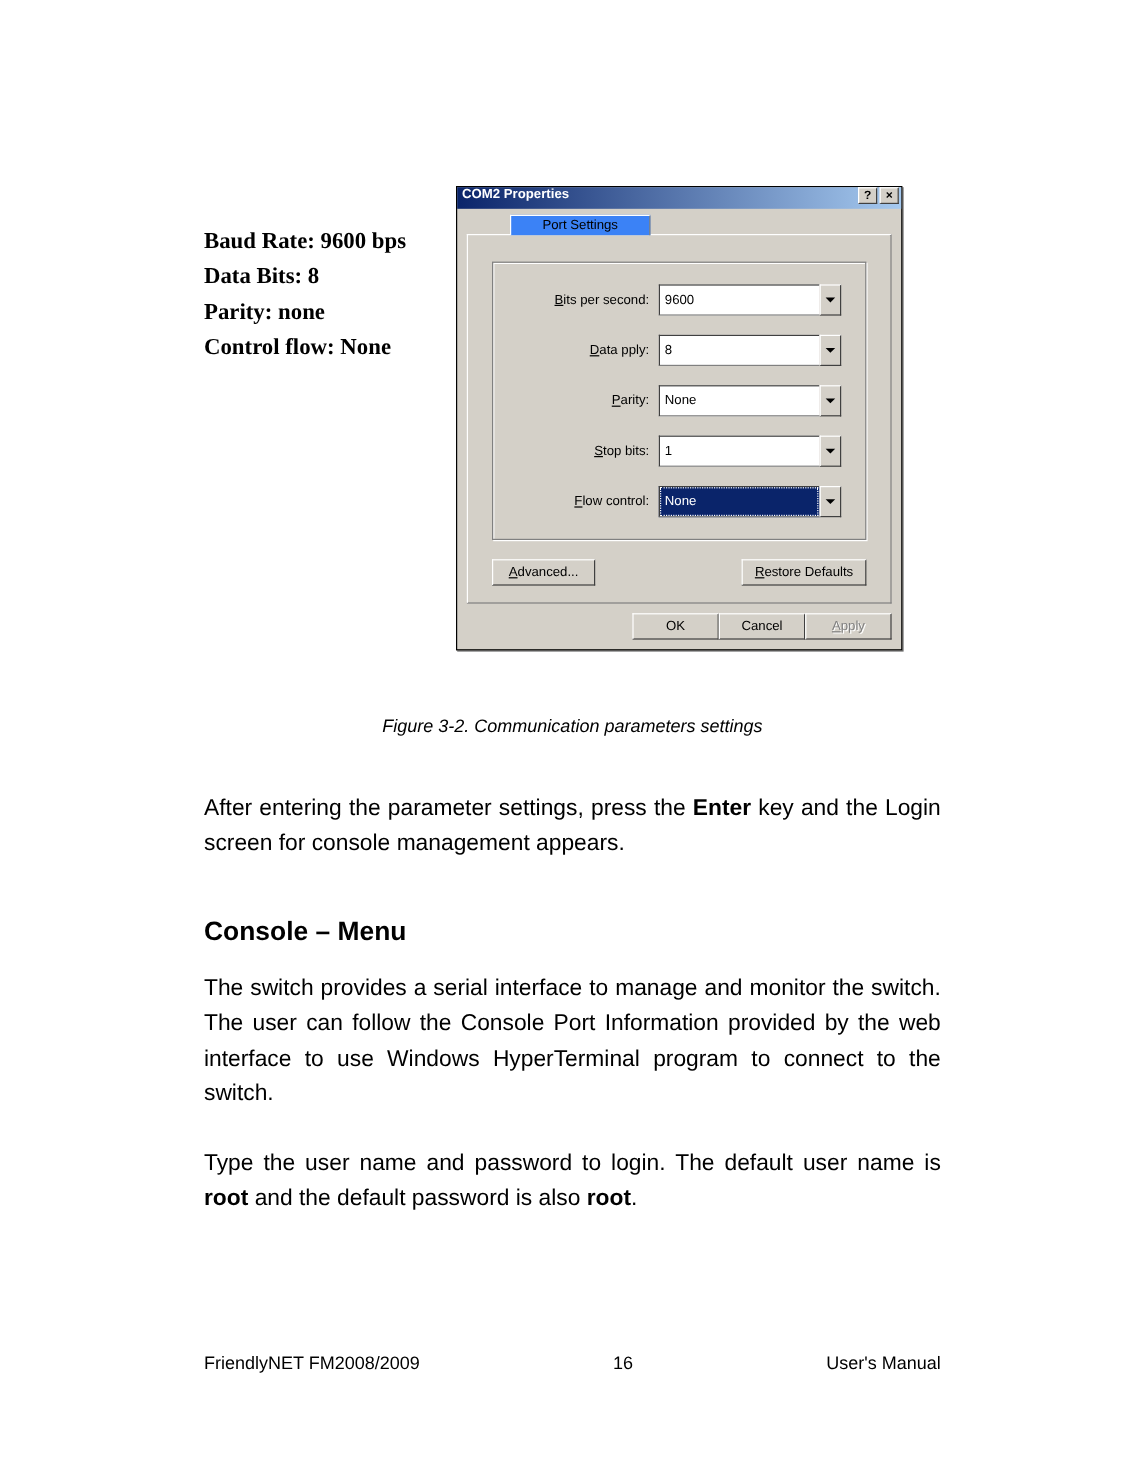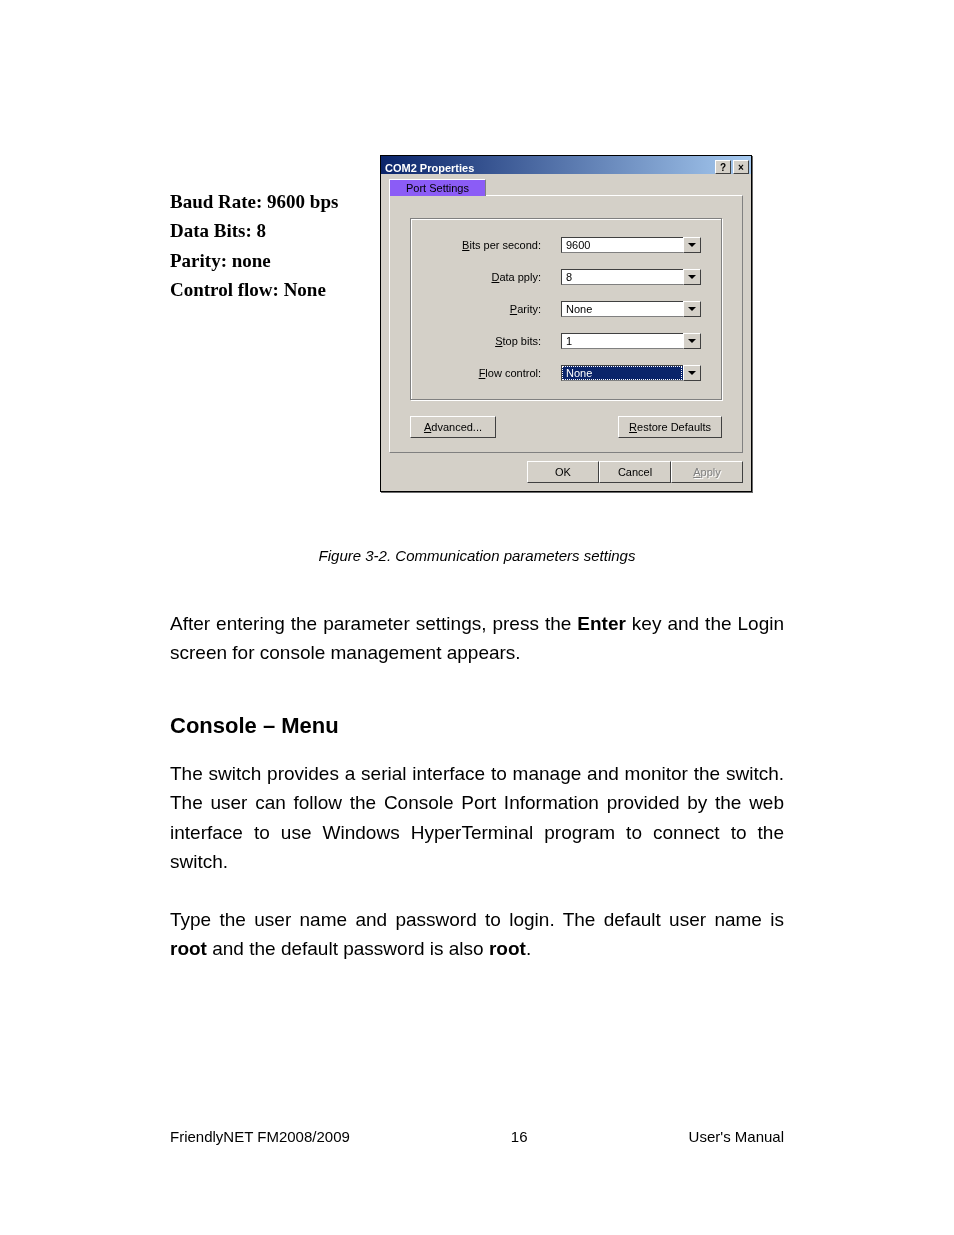--- a/index.html
+++ b/index.html
@@ -37,48 +37,49 @@
     box-shadow: 1px 1px 0 #6b6b6b;
     font-family: Tahoma, Arial, sans-serif;
     font-size: 11px;
     color: #000;
   }
   .titlebar {
     height: 18px;
     background: linear-gradient(to right, #0a246a, #a6caf0);
     color: #fff;
     display: flex;
-    align-items: flex-end;
+    align-items: flex-start;
     padding: 0 2px 0 4px;
     font-weight: bold;
   }
   .titlebar-text { flex: 1; font-size: 11px; }
   .titlebar-btn {
     width: 16px; height: 14px;
     background: #d4d0c8;
     border: 1px solid #fff;
     border-right-color: #404040;
     border-bottom-color: #404040;
     margin-left: 2px;
     display: flex; align-items: center; justify-content: center;
     font-size: 10px; color:#000; font-weight:bold;
     font-family: Arial, sans-serif;
     box-sizing: border-box;
   }
   .dlg-body { padding: 4px 8px 8px 8px; }
   .tab {
     display: inline-block;
-    background: #8b5cf6;
+    background: #3b82f6;
     border: 1px solid #fff;
     border-bottom: none;
     border-right-color:#808080;
-    padding: 2px 16px;
+    padding: 2px 26px;
     position: relative;
     top: 1px;
     z-index: 2;
+    margin-left: 36px;
   }
   .panel {
     border: 1px solid #fff;
     border-right-color:#808080;
     border-bottom-color:#808080;
     padding: 22px 20px 14px 20px;
   }
   .groupbox {
     border: 1px solid #808080;
     box-shadow: inset 1px 1px 0 #fff, 1px 1px 0 #fff;
@@ -86,27 +87,27 @@
   }
   .field-row {
     display: flex;
     align-items: center;
     margin-bottom: 16px;
   }
   .field-row:last-child { margin-bottom: 0; }
   .field-label {
     width: 110px;
     text-align: right;
-    padding-right: 20px;
+    padding-right: 8px;
   }
   .field-label .ul { text-decoration: underline; }
   .combo {
     flex: 1;
     display: flex;
-    height: 16px;
+    height: 26px;
   }
   .combo-input {
     flex: 1;
     background: #fff;
     border: 1px solid #808080;
     border-top-color:#404040; border-left-color:#404040;
     border-right: none;
     padding: 0 4px;
     display: flex; align-items: center;
     overflow: hidden;

